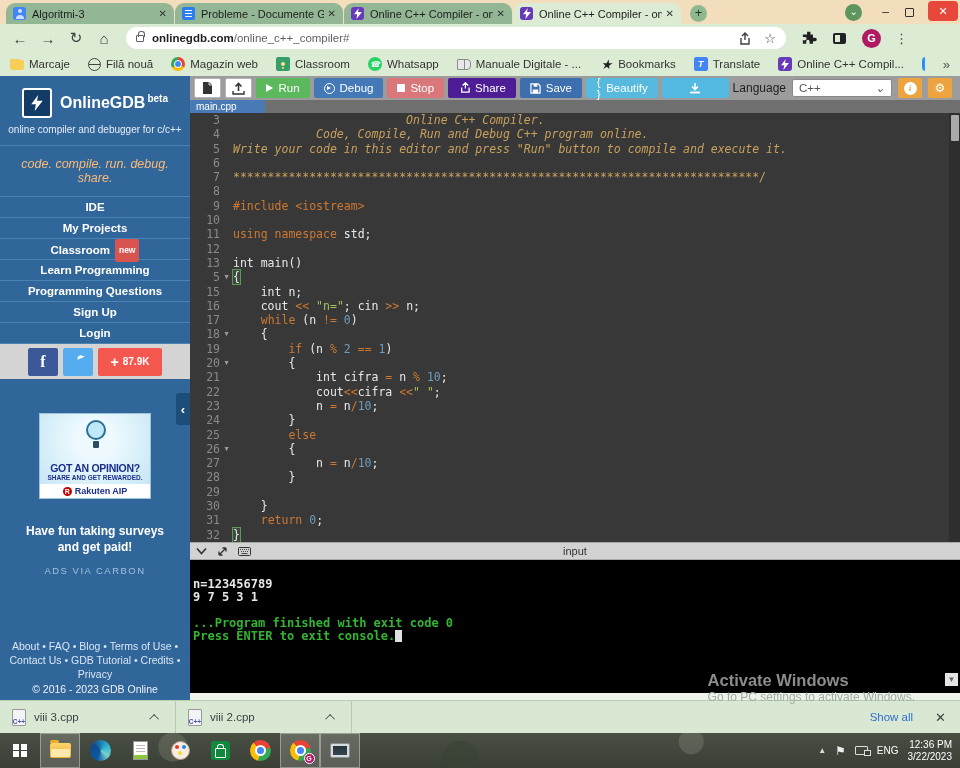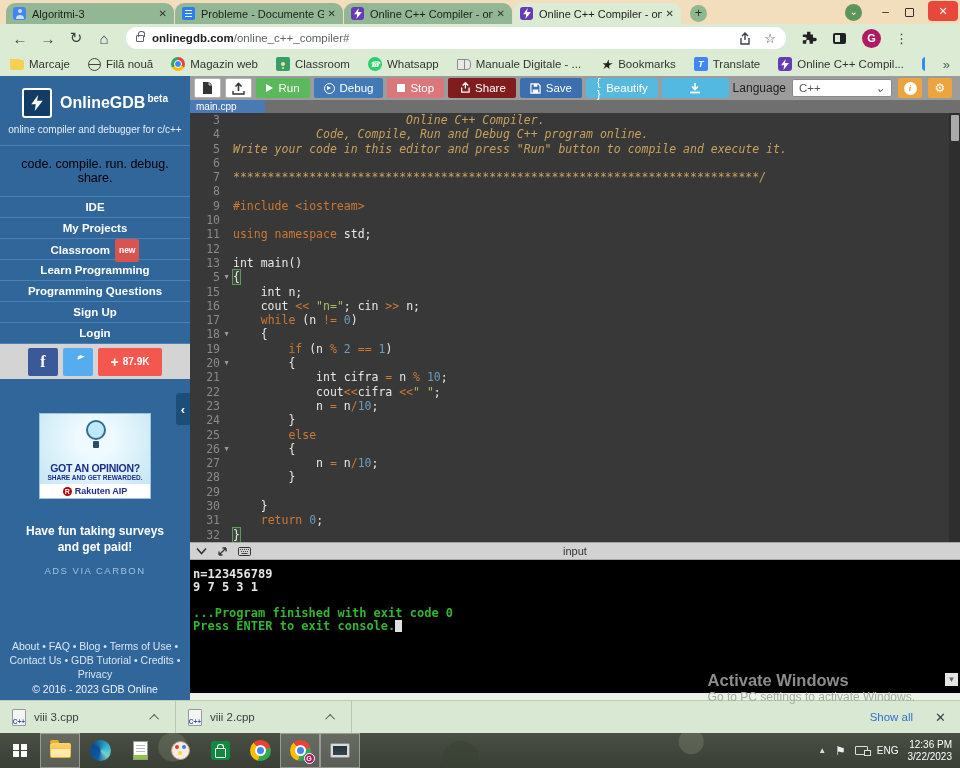--- a/index.html
+++ b/index.html
@@ -61,21 +61,21 @@
 .overflow{color:#555;font-size:13px}
 
 #content{height:624px;display:flex}
 #sidebar{width:190px;background:#31669b;color:#fff;position:relative;flex:none}
 .sb-header{padding:8px 6px 2px;text-align:center;border-bottom:1px solid #4a82b4}
 .sb-logorow{display:flex;align-items:center;justify-content:center;gap:8px;margin:4px 0 6px}
 .sb-logo{width:30px;height:30px;background:#123c66;border:2px solid #fff;border-radius:3px;display:flex;align-items:center;justify-content:center}
 .sb-title{font-size:16px;font-weight:bold}
 .sb-title sup{font-size:10px;font-weight:bold;margin-left:2px}
 .sb-sub{font-size:10px;color:#e8eef6;padding-bottom:8px}
-.sb-tagline{font-size:12.5px;text-align:center;padding:11px 8px;border-bottom:1px solid #4a82b4;color:#000000}
+.sb-tagline{font-style:italic;font-size:12.5px;text-align:center;padding:11px 8px;border-bottom:1px solid #4a82b4;color:#fdba74}
 #sb-menu .menu-item{height:21px;line-height:21px;text-align:center;font-size:11.5px;font-weight:bold;border-bottom:1px solid #4a82b4;color:#fff}
 .badge-new{display:inline-block;background:#d9534f;color:#fff;font-size:8.5px;font-weight:bold;border-radius:2px;padding:1px 4px;margin-left:5px;vertical-align:1px}
 .sb-social{height:35px;background:#d4d4d4;display:flex;align-items:center;justify-content:center;gap:5px}
 .soc{display:inline-flex;align-items:center;justify-content:center;border-radius:2px;height:28px}
 .soc.fb{width:30px;background:#3b5998;color:#fff;font-family:"Liberation Serif",serif;font-weight:bold;font-size:16px}
 .soc.tw{width:30px;background:#55acee}
 .soc.plus{width:64px;background:#f4574d;color:#fff;gap:4px}
 .soc.plus b{font-size:14px}.soc.plus span{font-size:10px;font-weight:bold}
 .sb-ad{margin-top:34px;text-align:center}
 .ad-img{width:112px;height:86px;margin:0 auto;background:radial-gradient(circle at 50% 30%,#eefaff 0 18px,#bfe3f2);border:1px solid #9cc4d6;position:relative;display:flex;flex-direction:column;justify-content:flex-end;overflow:hidden}
@@ -88,21 +88,21 @@
 .ad-cap{font-size:12px;font-weight:bold;color:#fff;margin-top:24px;line-height:16px}
 .ad-attr{font-size:9.5px;letter-spacing:1.5px;color:#9fc0dd;margin-top:10px}
 .sb-collapse{position:absolute;right:0;top:317px;width:14px;height:32px;background:#1d4d79;border-radius:3px 0 0 3px;color:#fff;font-size:13px;font-weight:bold;display:flex;align-items:center;justify-content:center}
 .sb-footer{position:absolute;bottom:4px;left:0;right:0;text-align:center;font-size:10.5px;color:#d8e6f4;padding:0 4px;line-height:14px}
 .sb-copy{color:#eef2f8;margin-top:1px}
 
 #main{flex:1;display:flex;flex-direction:column;position:relative;min-width:0}
 .toolbar{height:24px;background:#9c9c9c;display:flex;align-items:center;padding:0 4px;gap:4px}
 .wbtn{width:30px;height:20px;background:#fff;border:1px solid #b5b5b5;border-radius:2px;display:inline-flex;align-items:center;justify-content:center}
 .tbtn{height:20px;border:none;border-radius:2px;color:#fff;font-size:11.5px;display:inline-flex;align-items:center;justify-content:center;gap:5px;padding:0 10px;font-family:"Liberation Sans",sans-serif}
-.b-run{background:#5cb85c}.b-debug{background:#4479b8}.b-stop{background:#d9777b}.b-share{background:#7f1d1d}.b-save{background:#3d6fae}.b-beaut{background:#56b9dd}.b-dl{background:#54b9e0;width:72px}
+.b-run{background:#5cb85c}.b-debug{background:#4479b8}.b-stop{background:#d9777b}.b-share{background:#4c1d95}.b-save{background:#3d6fae}.b-beaut{background:#56b9dd}.b-dl{background:#54b9e0;width:72px}
 .tri{width:0;height:0;border-left:7px solid #fff;border-top:4.5px solid transparent;border-bottom:4.5px solid transparent}
 .dbg-c{width:11px;height:11px;border:1.5px solid #fff;border-radius:50%;display:inline-flex;align-items:center;justify-content:center}
 .dbg-c i{width:0;height:0;border-left:4px solid #fff;border-top:2.5px solid transparent;border-bottom:2.5px solid transparent}
 .sq{width:8px;height:8px;background:#fff;display:inline-block}
 .lang{margin-left:auto;display:flex;align-items:center;gap:6px;padding-right:4px}
 .lang-label{font-size:12px;color:#222}
 .lang-select{width:100px;height:18px;background:#fff;border:1px solid #8a8a8a;border-radius:2px;display:inline-flex;align-items:center;font-size:11.5px;color:#555;padding:0 6px;justify-content:space-between}
 .obtn{width:24px;height:20px;background:#eda33e;border:none;border-radius:2px;color:#fff;display:inline-flex;align-items:center;justify-content:center;font-size:12px}
 .info-i{width:13px;height:13px;background:#fff;border-radius:50%;color:#eda33e;font-weight:bold;font-size:9px;font-family:"Liberation Serif",serif;display:inline-flex;align-items:center;justify-content:center;font-style:italic}
 .tabrow{height:13px;background:#6f6f6f;display:flex}
@@ -116,21 +116,21 @@
 .sc-k{color:#cc7833}
 .sc-d{color:#6d9cbe}
 .sc-s{color:#a5c261}
 .sc-p{color:#e8e8e8}
 .sc-b{color:#e8e8e8;outline:1px solid #5a9b5a;background:rgba(90,155,90,.18)}
 .ed-scroll{position:absolute;top:0;right:0;bottom:0;width:11px;background:#2e2e2e}
 .ed-thumb{position:absolute;top:2px;left:1.5px;width:8px;height:26px;background:#aaa;border-radius:1px}
 .con-head{height:18px;background:#d2d2d2;border-top:1px solid #a8a8a8;border-bottom:1px solid #a8a8a8;position:relative;display:flex;align-items:center;padding:0 6px;gap:10px}
 .ch-ic{display:inline-flex;color:#333}
 .con-title{position:absolute;left:0;right:0;text-align:center;font-size:11px;color:#333}
-.console{height:133px;background:#000;padding:8px 3px;font-family:"DejaVu Sans Mono",monospace;font-size:12px;font-weight:bold;position:relative}
+.console{height:133px;background:#000;padding:18px 3px;font-family:"DejaVu Sans Mono",monospace;font-size:12px;font-weight:bold;position:relative}
 .con-line{min-height:13px;line-height:13px;white-space:pre}
 .cw{color:#e6e6e6}.cg{color:#33b533}
 .cursor{display:inline-block;width:7px;height:12px;background:#e0e0e0;vertical-align:-2px}
 .strip{height:7px;background:#eef3ea}
 .watermark{position:absolute;right:45px;bottom:-4px;text-align:left;pointer-events:none;z-index:5}
 .wm1{font-size:16.5px;color:#8c8c8c;font-weight:bold}
 .wm2{font-size:12px;color:#9fae9f}
 .pg-arrow{position:absolute;right:2px;bottom:14px;width:13px;height:13px;background:#e4e4e4;color:#666;font-size:8px;text-align:center;line-height:13px;z-index:6}
 
 #downloadsbar{height:33px;background:#d9e8d3;border-top:1px solid #bccdb6;display:flex;align-items:center}

